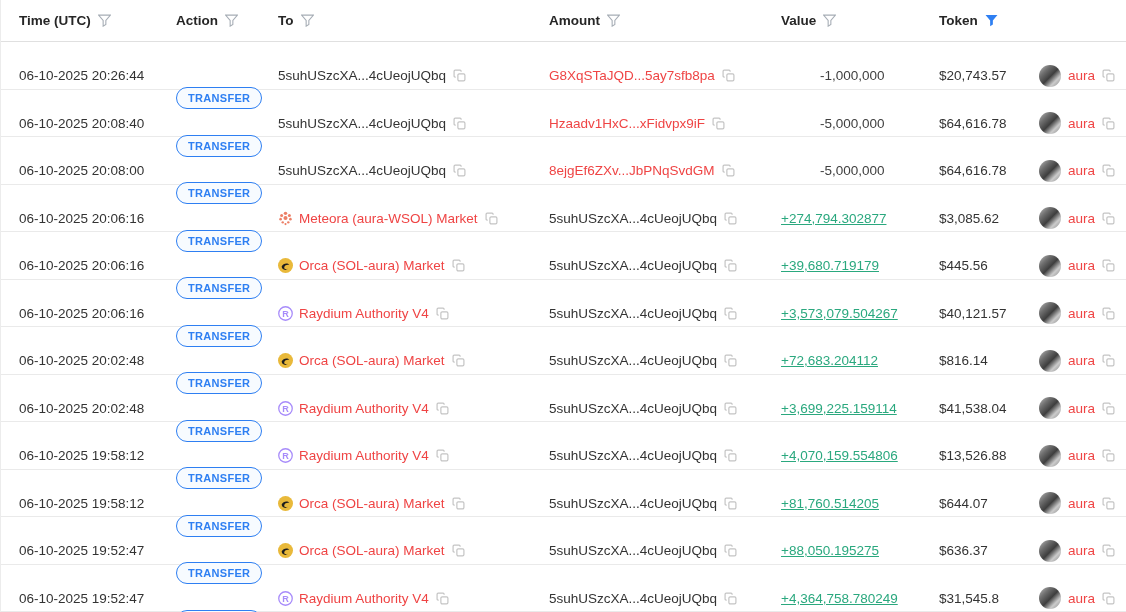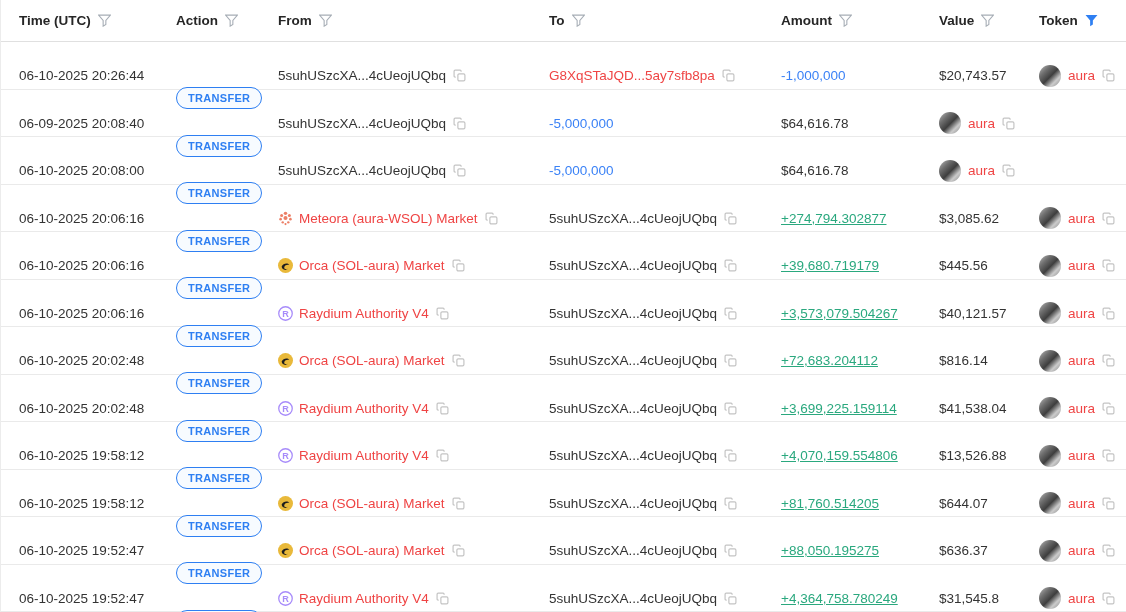--- a/index.html
+++ b/index.html
@@ -25,21 +25,21 @@
   .funnel { display: inline-flex; align-items: center; cursor: pointer; }
   .badge {
     display: inline-block; padding: 4px 11px; border: 1px solid #2e7ff2;
     border-radius: 11px; background: #f7fbff; color: #2e7ff2;
     font-size: 11px; font-weight: 700; letter-spacing: .3px;
     font-family: "Liberation Sans", sans-serif; cursor: pointer; margin-top: 45px;
   }
   .link { color: #ef4444; cursor: pointer; text-decoration: none; }
   .addr { color: #333; }
   .copy { margin-left: 7px; display: inline-flex; cursor: pointer; flex: none; }
-  .amount.negative { color: #3b82f6; }
+  .amount.negative { color: #404040; margin-left: 39px; }
   .amount.positive { color: #2aa87e; text-decoration: underline; }
   .eicon { width: 15px; height: 15px; margin-right: 6px; display: inline-flex; flex: none; }
   .avatar {
     width: 22px; height: 22px; border-radius: 50%; margin-right: 7px; flex: none;
     background: linear-gradient(135deg, #bdbdbd 0%, #6f6f6f 28%, #3e3e3e 52%, #cccccc 74%, #878787 100%);
   }
 </style>
 </head>
 <body>
 
@@ -55,28 +55,20 @@
       </div>
       <div class="th">
         <span>Action</span>
         <span class="funnel">
           <svg width="13" height="13" viewBox="0 0 24 22" fill="none" stroke="#a6adb5" stroke-width="2">
             <path d="M1 1h22l-8.5 10v7.5l-5 3v-10.5z"></path>
           </svg>
         </span>
       </div>
       <div class="th">
-        <span>From</span>
-        <span class="funnel">
-          <svg width="13" height="13" viewBox="0 0 24 22" fill="none" stroke="#a6adb5" stroke-width="2">
-            <path d="M1 1h22l-8.5 10v7.5l-5 3v-10.5z"></path>
-          </svg>
-        </span>
-      </div>
-      <div class="th">
         <span>To</span>
         <span class="funnel">
           <svg width="13" height="13" viewBox="0 0 24 22" fill="none" stroke="#a6adb5" stroke-width="2">
             <path d="M1 1h22l-8.5 10v7.5l-5 3v-10.5z"></path>
           </svg>
         </span>
       </div>
       <div class="th">
         <span>Amount</span>
         <span class="funnel">
@@ -140,27 +132,36 @@
           <span class="copy">
             <svg width="13" height="13" viewBox="0 0 24 24" fill="none" stroke="#c4c4c4" stroke-width="2.2">
               <rect x="9" y="9" width="13" height="13" rx="2.5"></rect>
               <path d="M5 15H4a2 2 0 0 1-2-2V4a2 2 0 0 1 2-2h9a2 2 0 0 1 2 2v1"></path>
             </svg>
           </span>
         </div>
       </div>
       <div class="row">
         <div class="cell">
-          <span>06-09-2025 20:08:40</span>
-        </div>
-        <div class="cell">
-          <button class="badge">TRANSFER</button>
-        </div>
-        <div class="cell">
-          <span class="addr">5suhUSzcXA...4cUeojUQbq</span>
+          <span>06-10-2025 20:08:40</span>
+        </div>
+        <div class="cell">
+          <button class="badge">TRANSFER</button>
+        </div>
+        <div class="cell">
+          <span class="addr">5suhUSzcXA...4cUeojUQbq</span>
+          <span class="copy">
+            <svg width="13" height="13" viewBox="0 0 24 24" fill="none" stroke="#c4c4c4" stroke-width="2.2">
+              <rect x="9" y="9" width="13" height="13" rx="2.5"></rect>
+              <path d="M5 15H4a2 2 0 0 1-2-2V4a2 2 0 0 1 2-2h9a2 2 0 0 1 2 2v1"></path>
+            </svg>
+          </span>
+        </div>
+        <div class="cell">
+          <span class="link">Hzaadv1HxC...xFidvpx9iF</span>
           <span class="copy">
             <svg width="13" height="13" viewBox="0 0 24 24" fill="none" stroke="#c4c4c4" stroke-width="2.2">
               <rect x="9" y="9" width="13" height="13" rx="2.5"></rect>
               <path d="M5 15H4a2 2 0 0 1-2-2V4a2 2 0 0 1 2-2h9a2 2 0 0 1 2 2v1"></path>
             </svg>
           </span>
         </div>
         <div class="cell">
           <span class="amount negative">-5,000,000</span>
         </div>
@@ -180,20 +181,29 @@
       </div>
       <div class="row">
         <div class="cell">
           <span>06-10-2025 20:08:00</span>
         </div>
         <div class="cell">
           <button class="badge">TRANSFER</button>
         </div>
         <div class="cell">
           <span class="addr">5suhUSzcXA...4cUeojUQbq</span>
+          <span class="copy">
+            <svg width="13" height="13" viewBox="0 0 24 24" fill="none" stroke="#c4c4c4" stroke-width="2.2">
+              <rect x="9" y="9" width="13" height="13" rx="2.5"></rect>
+              <path d="M5 15H4a2 2 0 0 1-2-2V4a2 2 0 0 1 2-2h9a2 2 0 0 1 2 2v1"></path>
+            </svg>
+          </span>
+        </div>
+        <div class="cell">
+          <span class="link">8ejgEf6ZXv...JbPNqSvdGM</span>
           <span class="copy">
             <svg width="13" height="13" viewBox="0 0 24 24" fill="none" stroke="#c4c4c4" stroke-width="2.2">
               <rect x="9" y="9" width="13" height="13" rx="2.5"></rect>
               <path d="M5 15H4a2 2 0 0 1-2-2V4a2 2 0 0 1 2-2h9a2 2 0 0 1 2 2v1"></path>
             </svg>
           </span>
         </div>
         <div class="cell">
           <span class="amount negative">-5,000,000</span>
         </div>

